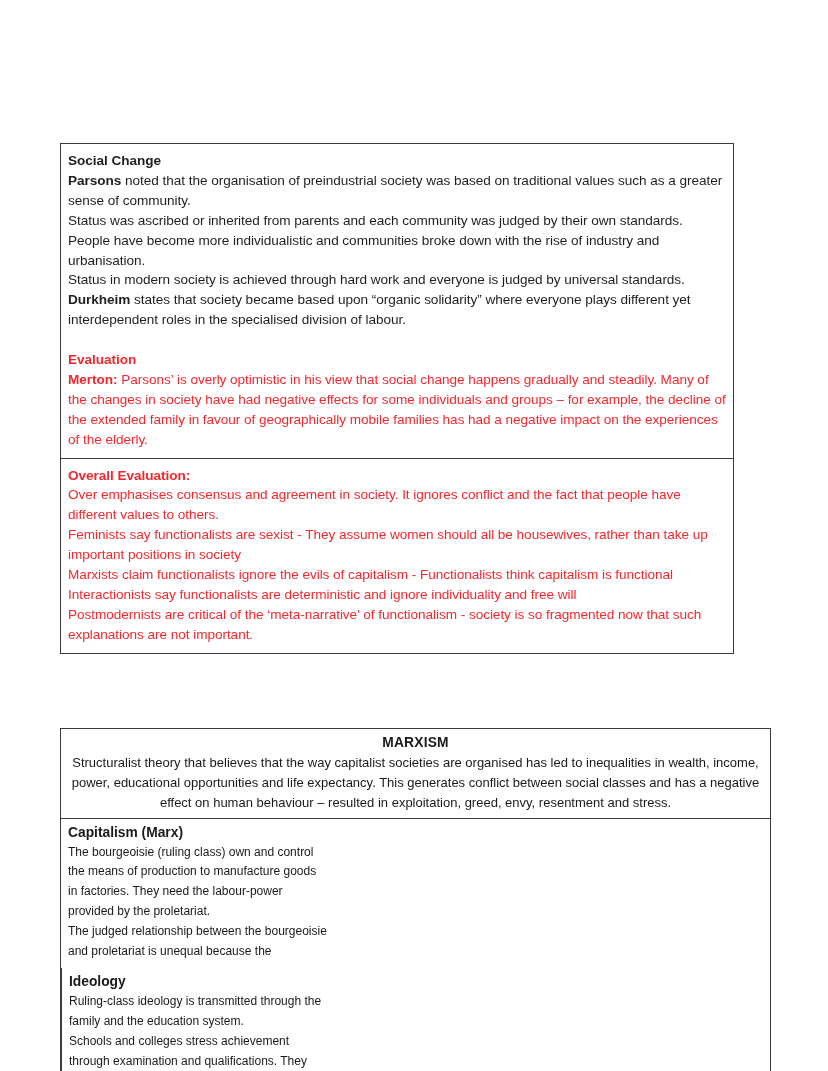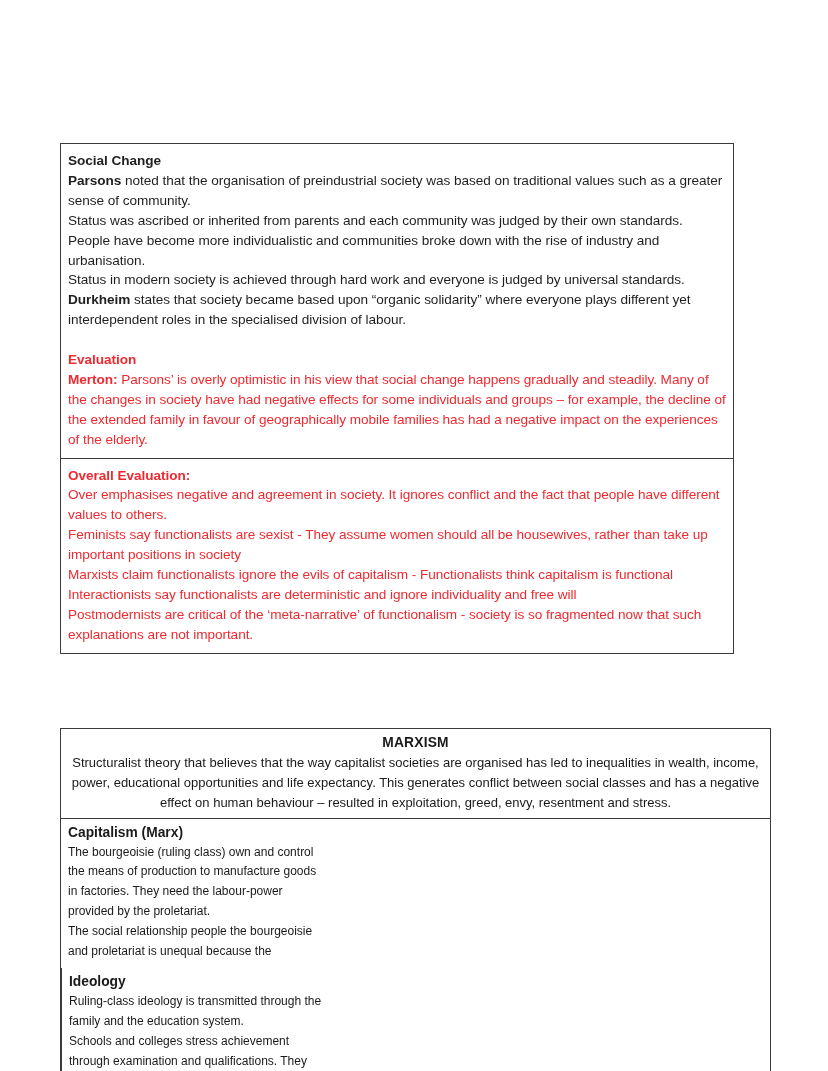--- a/index.html
+++ b/index.html
@@ -148,21 +148,21 @@
       <div class="para red">
         <span class="hdr">Merton:</span><span> Parsons’ is overly optimistic in his view that social change happens gradually and steadily. Many of the changes in society have had negative effects for some individuals and groups – for example, the decline of the extended family in favour of geographically mobile families has had a negative impact on the experiences of the elderly.</span>
       </div>
     </div>
 
     <div class="divider"></div>
 
     <div class="section-pad">
       <div class="para red hdr">Overall Evaluation:</div>
 
-      <div class="para red">Over emphasises negative and agreement in society. It ignores conflict and the fact that people have different values to others.</div>
+      <div class="para red">Over emphasises consensus and agreement in society. It ignores conflict and the fact that people have different values to others.</div>
       <div class="para red">Feminists say functionalists are sexist - They assume women should all be housewives, rather than take up important positions in society</div>
       <div class="para red">Marxists claim functionalists ignore the evils of capitalism - Functionalists think capitalism is functional</div>
       <div class="para red">Interactionists say functionalists are deterministic and ignore individuality and free will</div>
       <div class="para red">Postmodernists are critical of the ‘meta-narrative’ of functionalism - society is so fragmented now that such explanations are not important.</div>
     </div>
   </div>
 
   <div class="note-box" id="marxism-table">
 
     <div class="tbl-head">
@@ -171,21 +171,21 @@
     </div>
 
     <div class="tbl-body">
 
       <div class="tbl-col">
         <div class="colhead">Capitalism (Marx)</div>
         <div class="cell-line">The bourgeoisie (ruling class) own and control</div>
         <div class="cell-line">the means of production to manufacture goods</div>
         <div class="cell-line">in factories. They need the labour-power</div>
         <div class="cell-line">provided by the proletariat.</div>
-        <div class="cell-line">The social relationship people the bourgeoisie</div>
+        <div class="cell-line">The judged relationship between the bourgeoisie</div>
         <div class="cell-line">and proletariat is unequal because the</div>
       </div>
 
       <div class="tbl-col">
         <div class="colhead">Ideology</div>
         <div class="cell-line">Ruling-class ideology is transmitted through the</div>
         <div class="cell-line">family and the education system.</div>
         <div class="cell-line">Schools and colleges stress achievement</div>
         <div class="cell-line">through examination and qualifications. They</div>
         <div class="cell-line">falsely convince pupils and students that</div>

